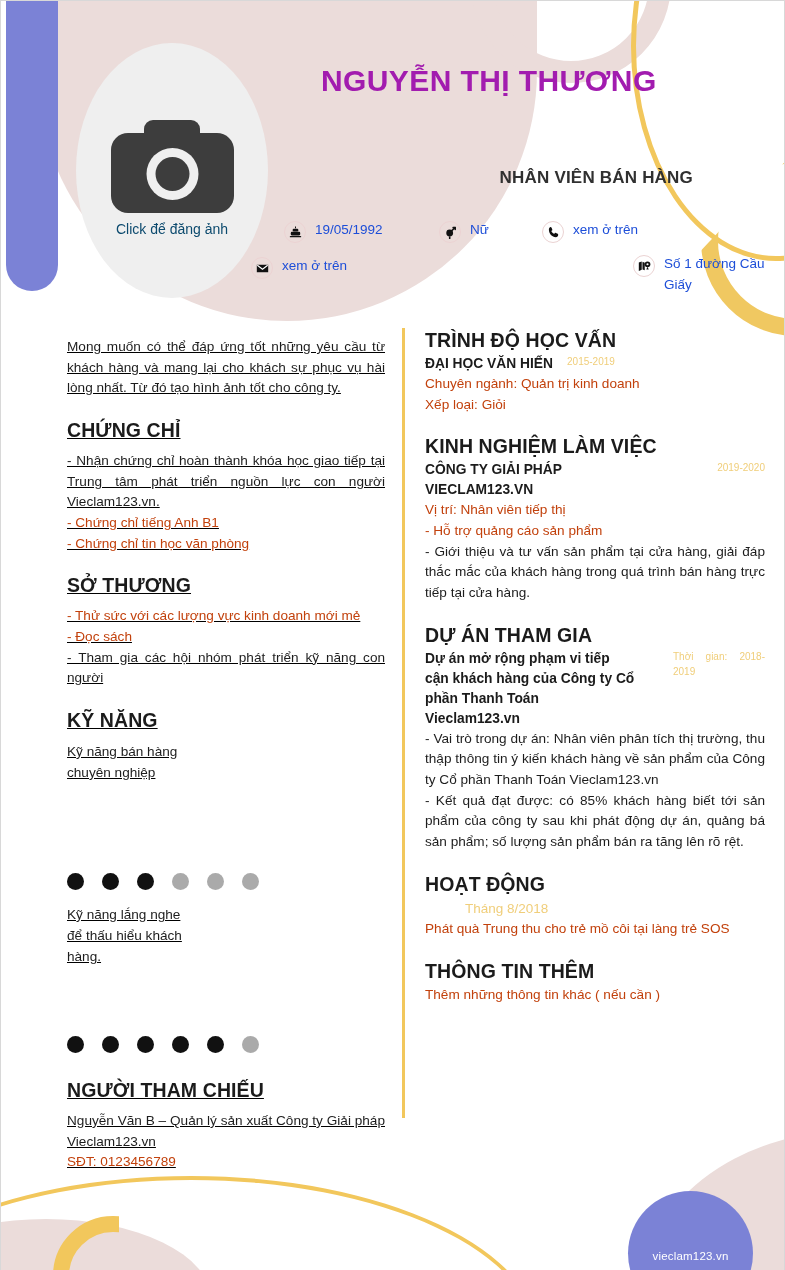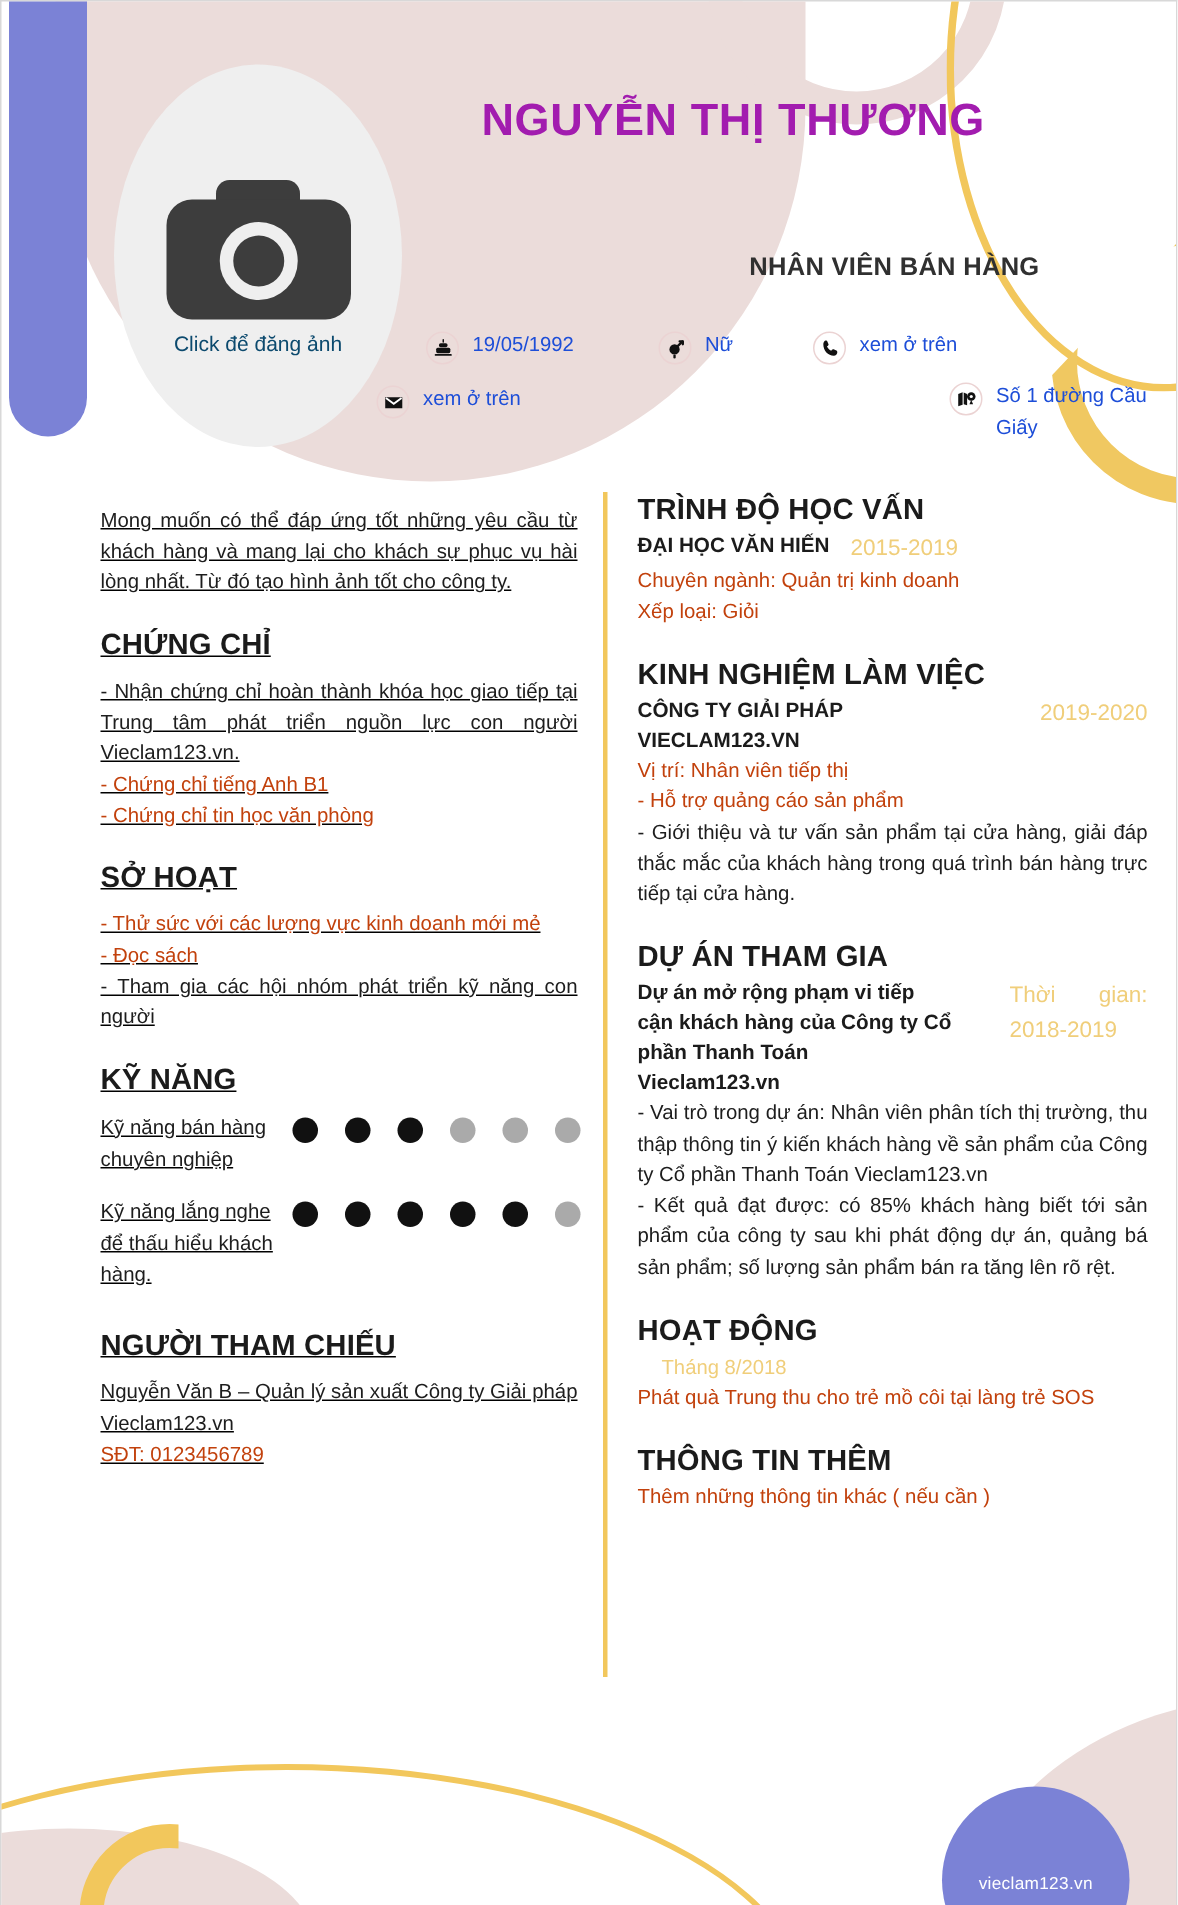--- a/index.html
+++ b/index.html
@@ -168,39 +168,39 @@
 
   .entry-head {
     display: flex; justify-content: space-between; align-items: flex-start;
   }
   .entry-org {
     font-size: 13.8px; font-weight: bold; color: #1b1b1b;
     text-transform: uppercase; line-height: 1.45; flex: 1 1 auto;
   }
   .entry-org.normalcase { text-transform: none; }
   .entry-date {
-    font-size: 15px; color: #F0CE7A; white-space: pre-line;
+    font-size: 10px; color: #F0CE7A; white-space: pre-line;
     text-align: left; flex: 0 0 auto; line-height: 1.55;
   }
   .entry-date.wide { width: 92px; text-align: justify; }
   .entry-line { font-size: 13.6px; color: #c2410c; line-height: 1.52; }
 
   
-  .skill-row { display: flex; align-items: flex-start; margin-bottom: 14px; }
+  .skill-row { display: flex; align-items: flex-start; margin-bottom: 14px; flex-direction: column; }
   .skill-label {
     font-size: 13.6px; color: #1d1d1d; line-height: 1.55;
     width: 128px; flex: 0 0 128px;
   }
   .skill-dots { display: flex; gap: 18px; padding-top: 4px; }
   .dot { width: 17px; height: 17px; border-radius: 50%; background: #aaaaaa; }
   .dot.on { background: #111111; }
 
   #activity-date {
     font-size: 13.5px; color: #F0CE7A; line-height: 1.6;
-    margin-left: 16px; white-space: pre-line;
+    margin-left: 40px; white-space: pre-line;
   }
 </style>
 </head>
 <body>
 
 <div id="page">
 
   <div class="deco" id="pink-header-blob"></div>
   <div class="deco" id="purple-left-bar"></div>
   <div class="deco" id="pink-ring-top"></div>
@@ -298,21 +298,21 @@
 
       <div class="block">
         <div class="sec-title">CHỨNG CHỈ</div>
         <div class="para para-left">- Nhận chứng chỉ hoàn thành khóa học giao tiếp tại Trung tâm phát triển nguồn lực con người Vieclam123.vn.</div>
         <div class="entry-line">- Chứng chỉ tiếng Anh B1</div>
         <div class="entry-line">- Chứng chỉ tin học văn phòng</div>
       </div>
 
 
       <div class="block">
-        <div class="sec-title">SỞ HOẠT</div>
+        <div class="sec-title">SỞ THƯƠNG</div>
         <div class="entry-line">- Thử sức với các lượng vực kinh doanh mới mẻ</div>
         <div class="entry-line">- Đọc sách</div>
         <div class="para para-left">- Tham gia các hội nhóm phát triển kỹ năng con người</div>
       </div>
 
       <div class="block" style="margin-bottom:26px;">
         <div class="sec-title">KỸ NĂNG</div>
 
         <div class="skill-row">
           <div class="skill-label">Kỹ năng bán hàng chuyên nghiệp</div>

